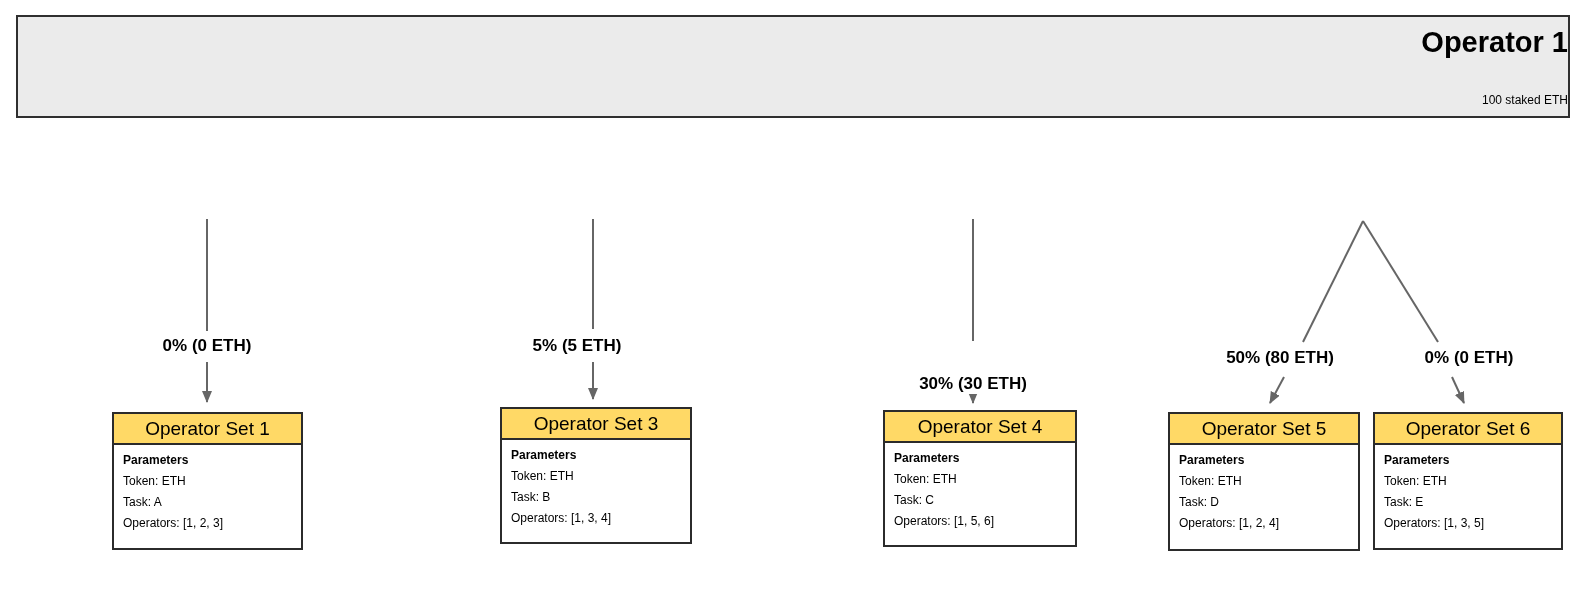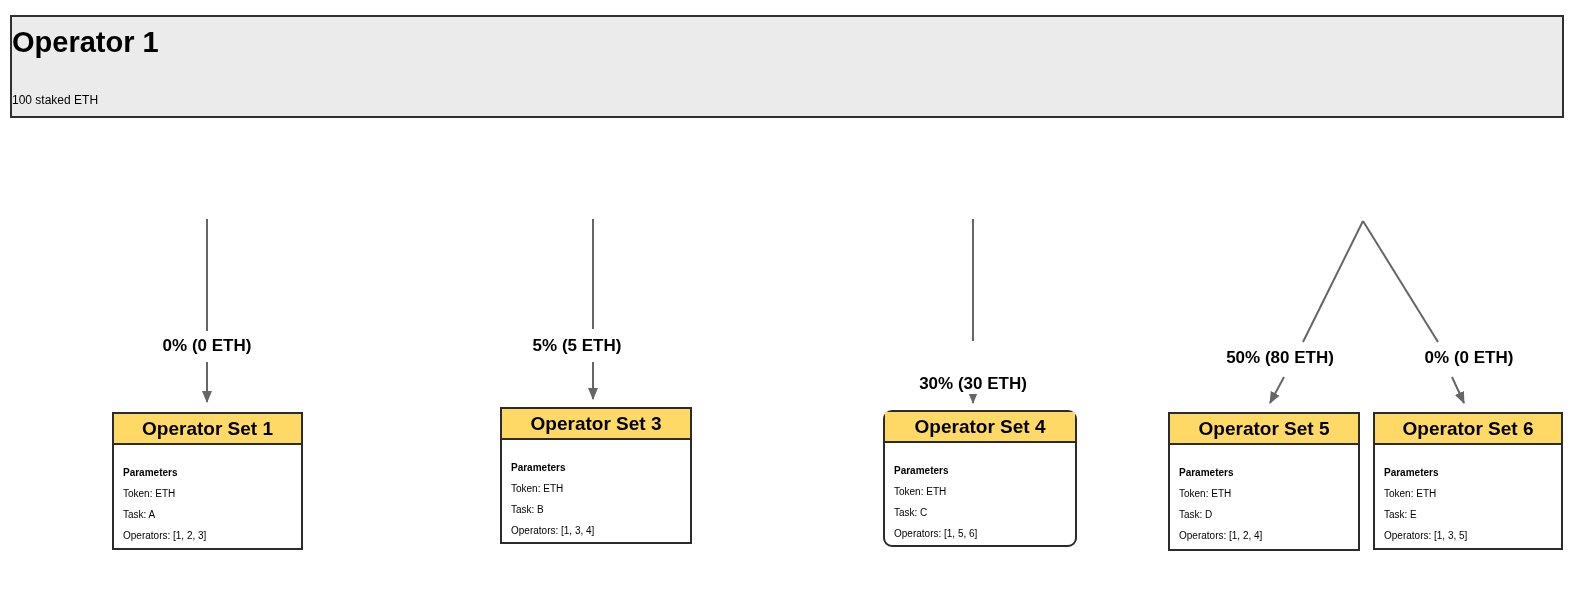--- a/index.html
+++ b/index.html
@@ -9,27 +9,27 @@
     position: relative;
     width: 1577px;
     height: 597px;
     background: #ffffff;
     overflow: hidden;
   }
 
   
   .operator-box {
     position: absolute;
-    left: 10px; top: 15px;
+    left: 16px; top: 15px;
     width: 1554px; height: 103px;
     box-sizing: border-box;
     background: #ebebeb;
     border: 2px solid #2f2f2f;
     display: flex; flex-direction: column;
-    align-items: flex-start; justify-content: center; gap: 32px;
+    align-items: flex-end; justify-content: center; gap: 32px;
   }
   .operator-title { font-size: 29px; font-weight: bold; line-height: 1.15; }
   .operator-subtitle { font-size: 12px; margin-top: 2px; }
 
   
   .avs-row {
     position: absolute;
     left: 10px; top: 118px;
     width: 1554px; height: 101px;
     display: flex;
@@ -72,32 +72,32 @@
     box-sizing: border-box;
     background: #ffffff;
     border: 2px solid #2b2b2b;
   }
   .opset-header {
     box-sizing: border-box;
     height: 31px;
     background: #ffd966;
     border-bottom: 2px solid #2b2b2b;
     display: flex; align-items: center; justify-content: center;
-    font-size: 19px; font-weight: bold;
+    font-size: 19px; font-weight: normal;
   }
   .opset-body {
-    padding: 17px 9px 0 9px;
-    font-size: 10px;
+    padding: 5px 9px 0 9px;
+    font-size: 12px;
     line-height: 21px;
   }
   .opset-body .param-heading { font-weight: bold; }
 
   .pos-set1 { left: 112px;  top: 412px; width: 191px; height: 138px; }
   .pos-set3 { left: 500px;  top: 407px; width: 192px; height: 137px; }
-  .pos-set4 { left: 883px;  top: 410px; width: 194px; height: 137px; border-radius: 9px; }
+  .pos-set4 { left: 883px;  top: 410px; width: 194px; height: 137px; }
   .pos-set5 { left: 1168px; top: 412px; width: 192px; height: 139px; }
   .pos-set6 { left: 1373px; top: 412px; width: 190px; height: 138px; }
 </style>
 </head>
 <body>
 
 <div class="canvas">
 
   <div class="operator-box">
     <div class="operator-title">Operator 1</div>

